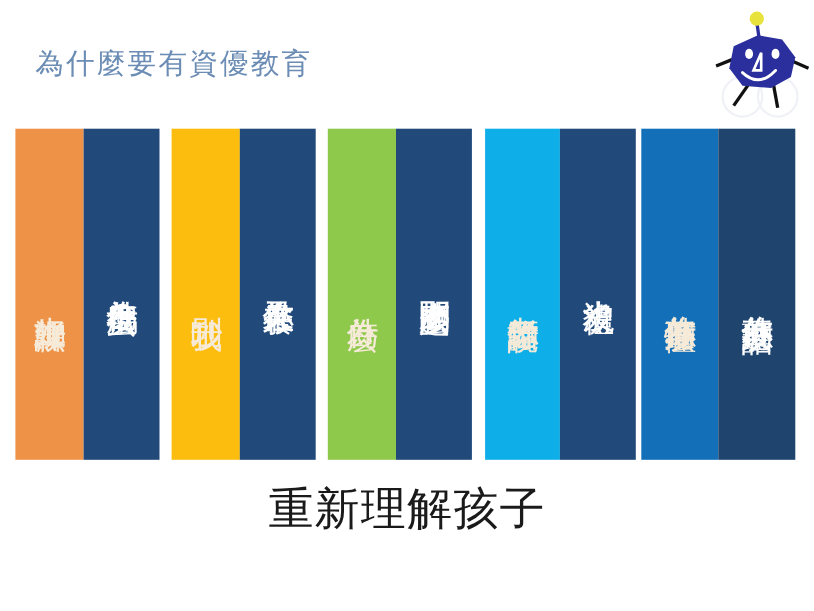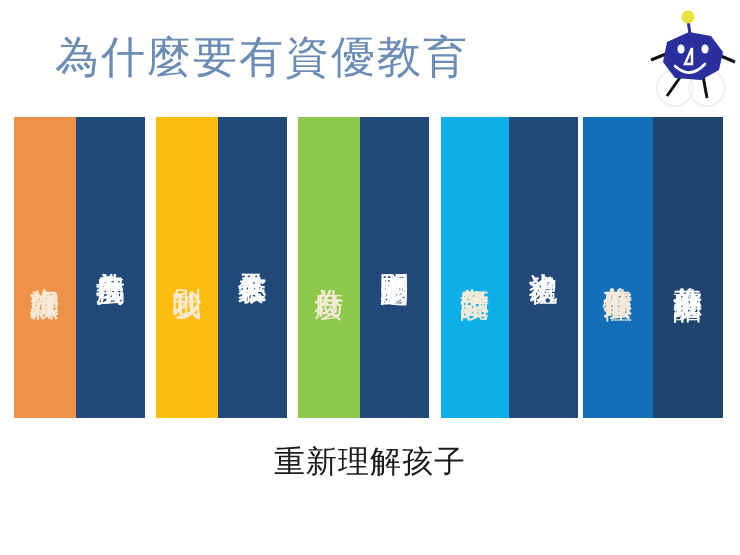--- a/index.html
+++ b/index.html
@@ -11,23 +11,23 @@
     width: 740px;
     height: 555px;
     position: relative;
     overflow: hidden;
     font-family: "Liberation Sans", "DejaVu Sans", sans-serif;
   }
 
   
   #slide-title {
     position: absolute;
-    left: 55px;
+    left: 32px;
     top: 34px;
-    font-size: 44px;
+    font-size: 26px;
     line-height: 46px;
     letter-spacing: 2px;
     color: #6b8cb4;
     font-weight: 400;
     white-space: nowrap;
   }
 
   
   #mascot {
     position: absolute;
@@ -98,21 +98,21 @@
   
   #footer {
     position: absolute;
     left: 0;
     top: 443px;
     width: 740px;
     text-align: center;
     color: #1a1a1a;
   }
   .footer-line {
-    font-size: 31px;
+    font-size: 41px;
     line-height: 38px;
     letter-spacing: 1px;
     font-weight: 400;
   }
 </style>
 </head>
 <body>
 
 <div id="slide-title">為什麼要有資優教育</div>
 

